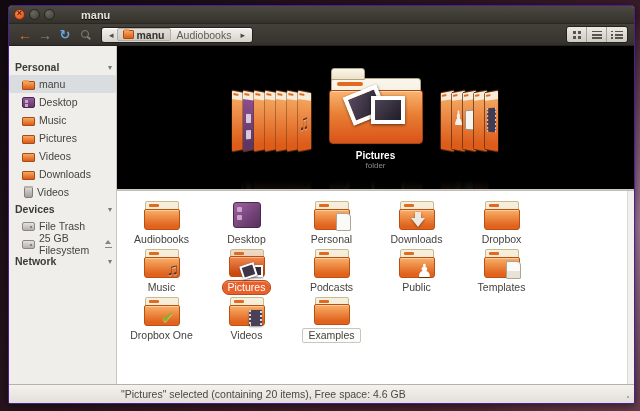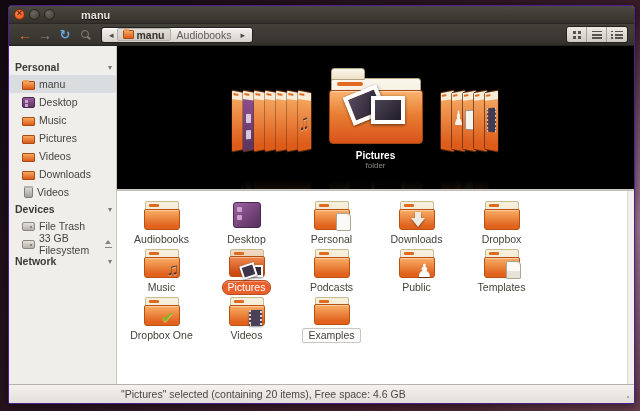--- a/index.html
+++ b/index.html
@@ -237,21 +237,21 @@
       <div class="sec-head">
         <span class="sec-title">Devices</span>
         <span class="sec-exp">▾</span>
       </div>
       <div class="s-item">
         <span class="mi" data-icon="drive"></span>
         <span>File Trash</span>
       </div>
       <div class="s-item">
         <span class="mi" data-icon="drive"></span>
-        <span>33 GB Filesystem</span>
+        <span>25 GB Filesystem</span>
         <span class="eject"></span>
       </div>
 
       <div class="sec-head">
         <span class="sec-title">Network</span>
         <span class="sec-exp">▾</span>
       </div>
     </div>
 
     <div class="content">

